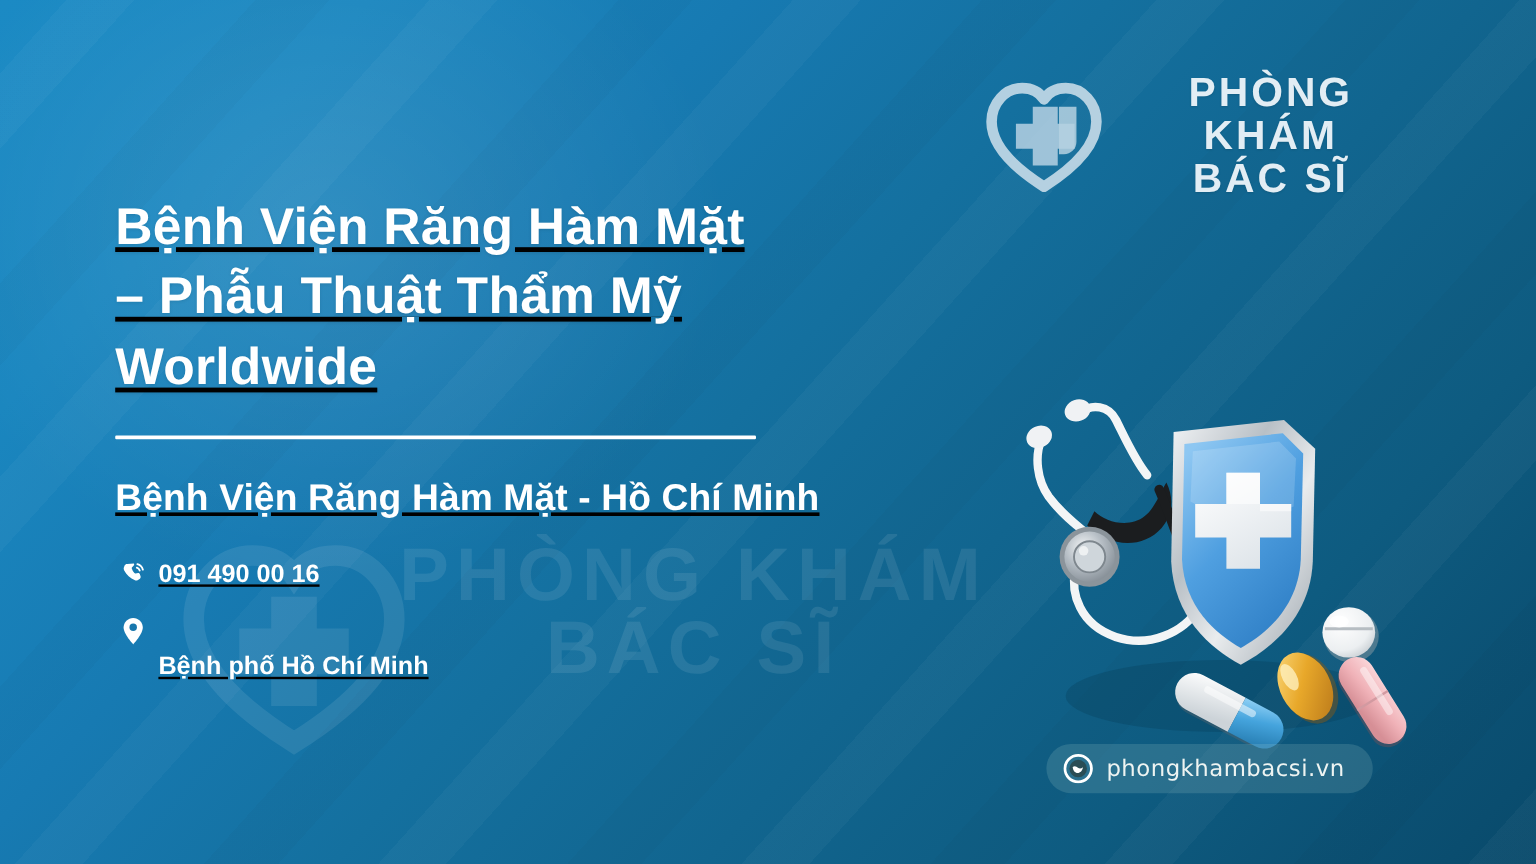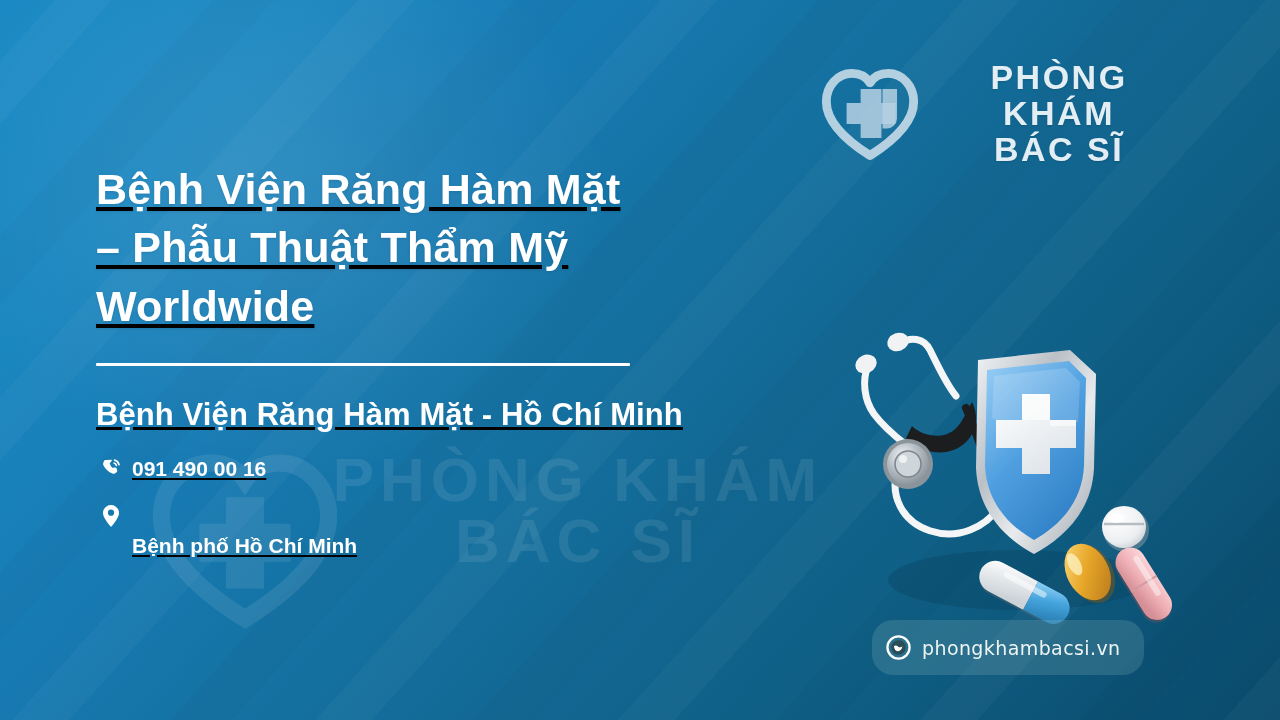--- a/index.html
+++ b/index.html
@@ -80,36 +80,36 @@
     letter-spacing:.2px;margin:0;
     text-shadow:0 1px 3px rgba(0,0,0,.10);
   }
   .rule{
     width:534px;height:3px;background:#ffffff;margin:28px 0 0 0;border-radius:1px;
   }
   .subtitle{
     color:#ffffff;font-weight:bold;font-size:31px;line-height:1.2;
     margin:30px 0 12px 0;letter-spacing:.1px;
   }
-  .contact{margin-top:20px;}
+  .contact{margin-top:30px;}
   .crow{display:flex;align-items:flex-start;margin-top:18px;}
   .crow:first-child{margin-top:0;}
   .cicon{
     width:30px;flex:0 0 30px;display:flex;justify-content:center;
     padding-top:3px;
   }
   .ctext{
     color:#ffffff;font-size:21px;font-weight:bold;line-height:1.42;
     padding-left:6px;
   }
   .ctext.addr{font-weight:bold;}
 
   
   .badge{
-    position:absolute;left:872px;top:620px;height:55px;
+    position:absolute;left:872px;top:620px;height:41px;
     display:flex;align-items:center;gap:11px;
     padding:0 24px 0 14px;border-radius:21px;
     background:rgba(210,240,225,0.14);
   }
   .badge-icon{width:25px;height:25px;flex:0 0 25px;}
   .badge-text{
     color:#eef4f2;font-size:19px;letter-spacing:.4px;
     font-family:"DejaVu Sans",sans-serif;
   }
 

